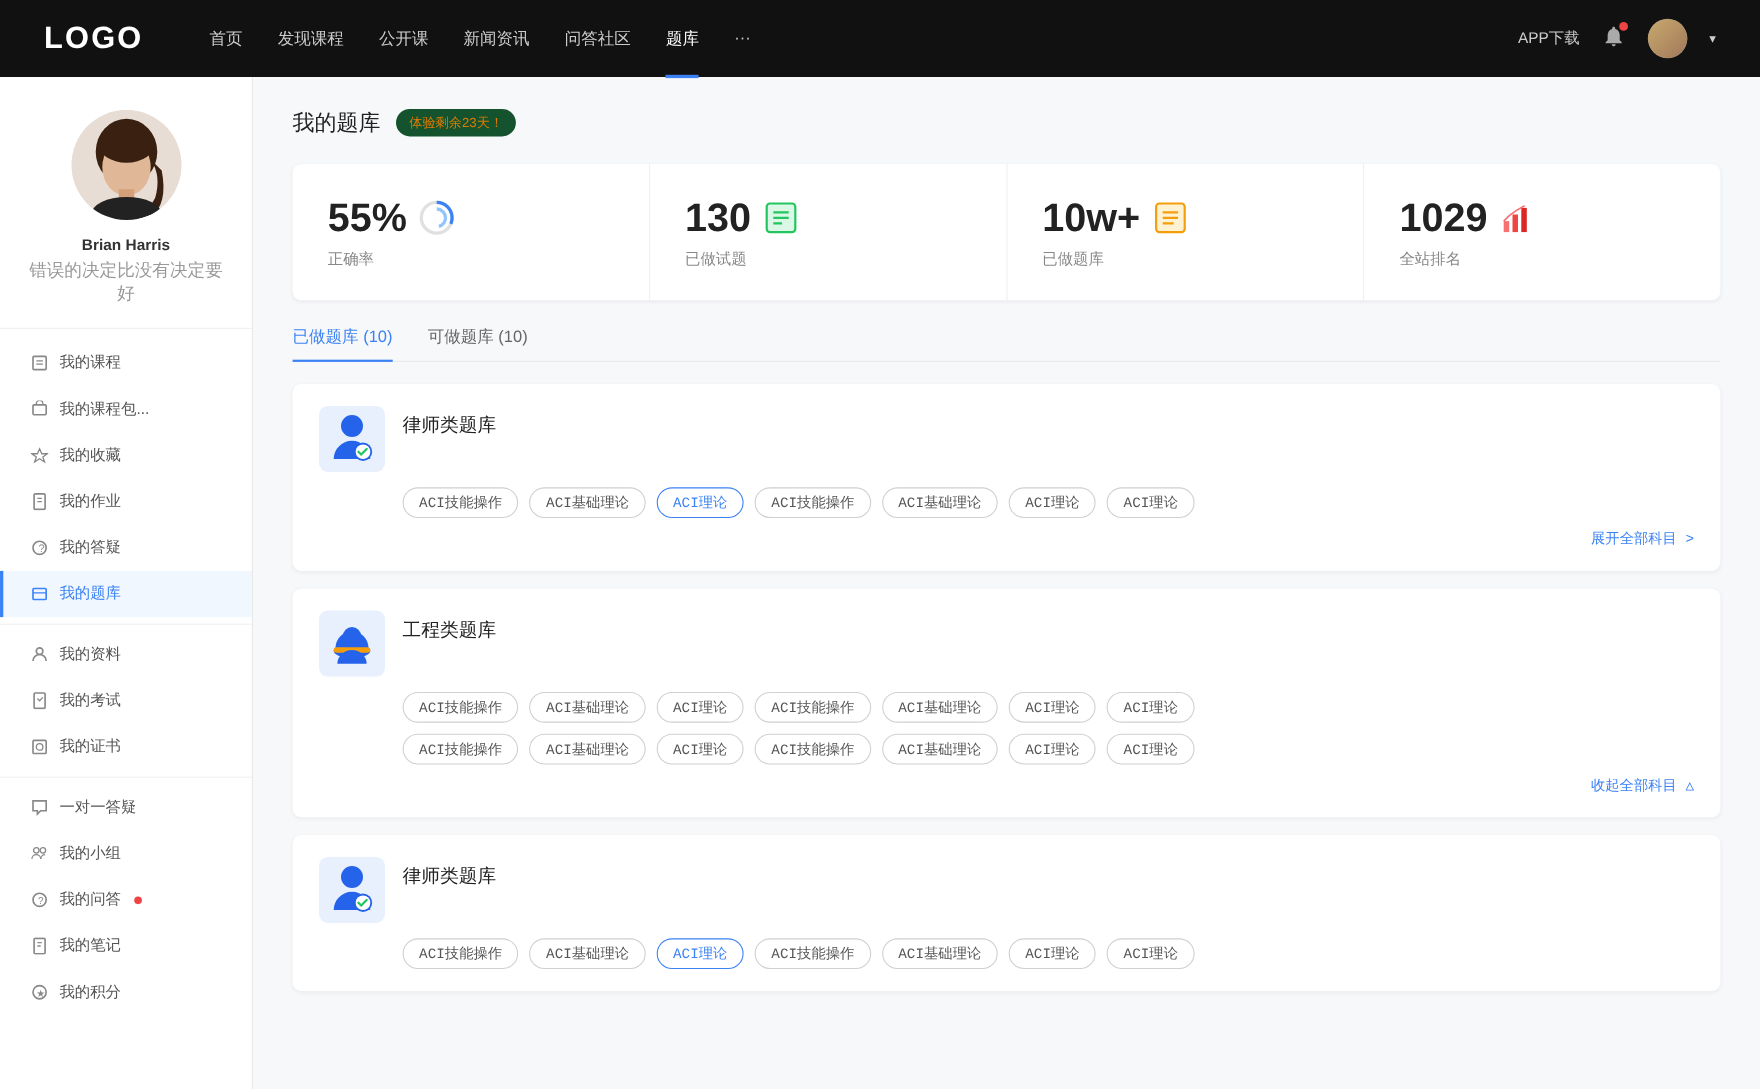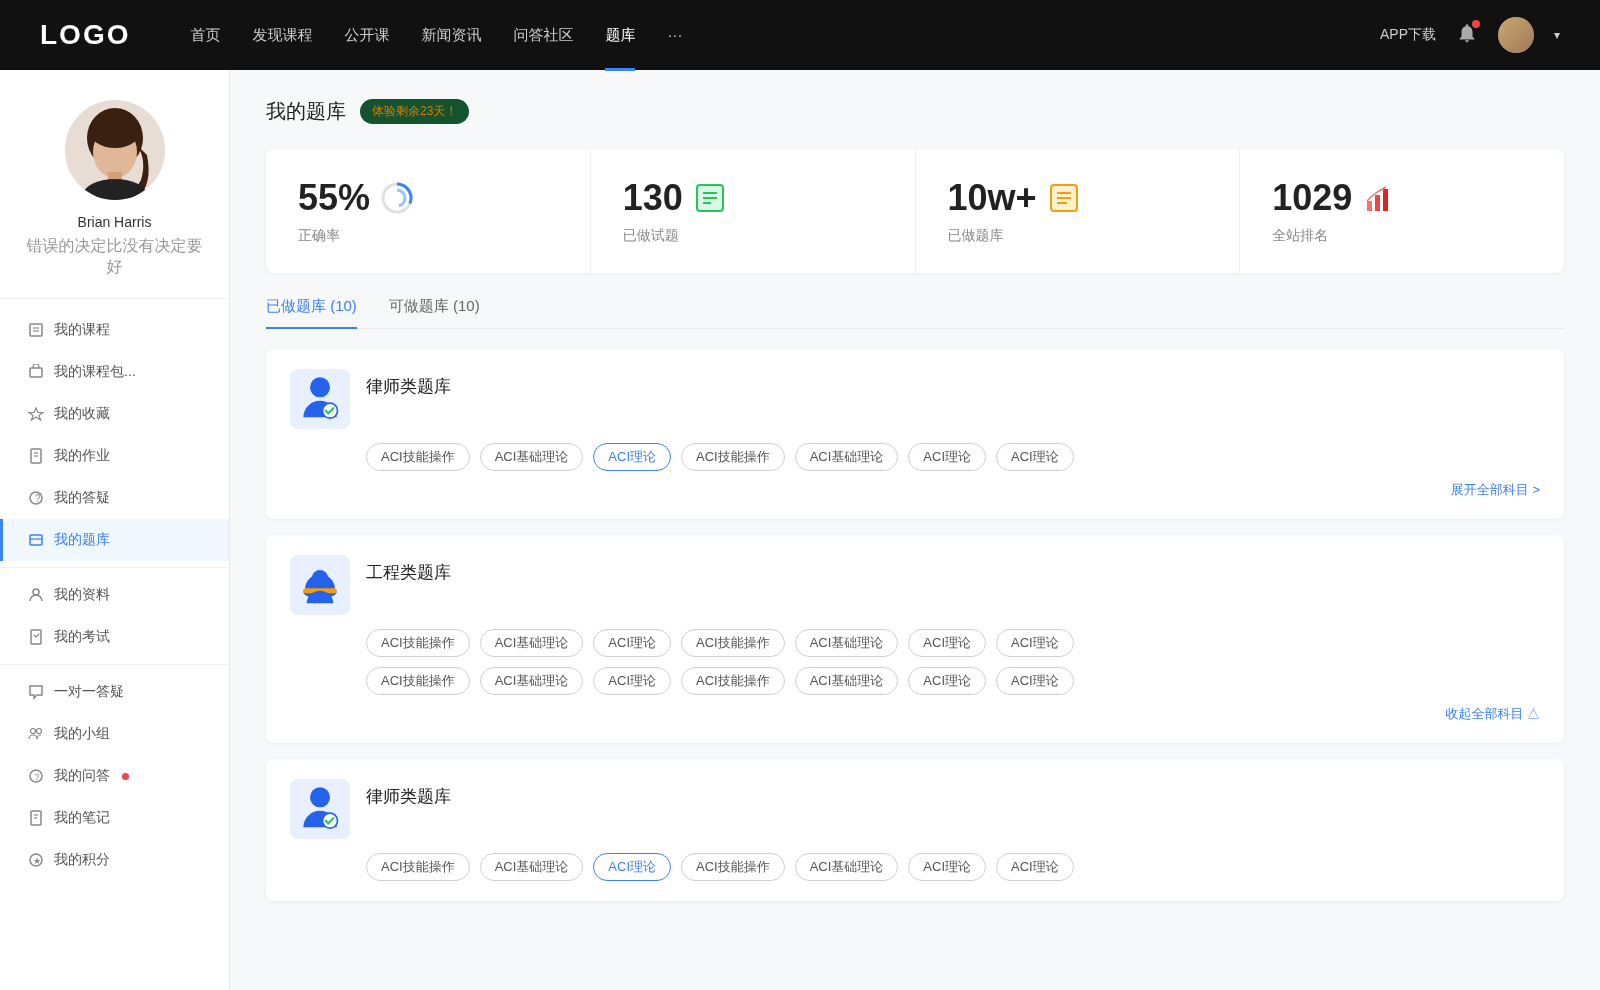--- a/index.html
+++ b/index.html
@@ -111,21 +111,21 @@
     }
     .sidebar-avatar {
       width: 100px; height: 100px;
       border-radius: 50%;
       background: #e8e0d8;
       overflow: hidden;
       margin-bottom: 14px;
     }
     .sidebar-name {
       font-size: 14px;
-      font-weight: 400;
+      font-weight: 700;
       color: #333;
       margin-bottom: 6px;
     }
     .sidebar-motto {
       font-size: 16px;
       color: #999;
       text-align: center;
     }
     .sidebar-menu {
       padding-top: 10px;
@@ -259,20 +259,21 @@
     .qbank-list {
       display: flex;
       flex-direction: column;
       gap: 16px;
     }
     .qbank-card {
       background: #fff;
       border-radius: 8px;
       padding: 20px 24px;
       box-shadow: 0 1px 4px rgba(0,0,0,0.05);
+      font-family: Liberation Mono, monospace;
     }
     .qbank-header {
       display: flex;
       align-items: flex-start;
       gap: 16px;
       margin-bottom: 14px;
     }
     .qbank-icon {
       width: 60px; height: 60px;
       border-radius: 8px;
@@ -450,20 +451,29 @@
       </div>
       <div class="sidebar-item">
         <span class="sidebar-icon">
           <svg width="16" height="16" viewBox="0 0 16 16">
               <rect x="3" y="1" width="10" height="14" rx="1" fill="none" stroke="#888" stroke-width="1.5"></rect>
               <path d="M6 6l2 2 3-3" fill="none" stroke="#888" stroke-width="1.2"></path>
             </svg>
         </span>
         <span>我的考试</span>
       </div>
+      <div class="sidebar-item">
+        <span class="sidebar-icon">
+          <svg width="16" height="16" viewBox="0 0 16 16">
+              <rect x="2" y="2" width="12" height="12" rx="1" fill="none" stroke="#888" stroke-width="1.5"></rect>
+              <circle cx="8" cy="8" r="3" fill="none" stroke="#888" stroke-width="1.2"></circle>
+            </svg>
+        </span>
+        <span>我的证书</span>
+      </div>
       <hr class="sidebar-divider">
       <div class="sidebar-item">
         <span class="sidebar-icon">
           <svg width="16" height="16" viewBox="0 0 16 16">
               <path d="M2 2h12v9H9l-3 3V11H2z" fill="none" stroke="#888" stroke-width="1.5"></path>
             </svg>
         </span>
         <span>一对一答疑</span>
       </div>
       <div class="sidebar-item">

